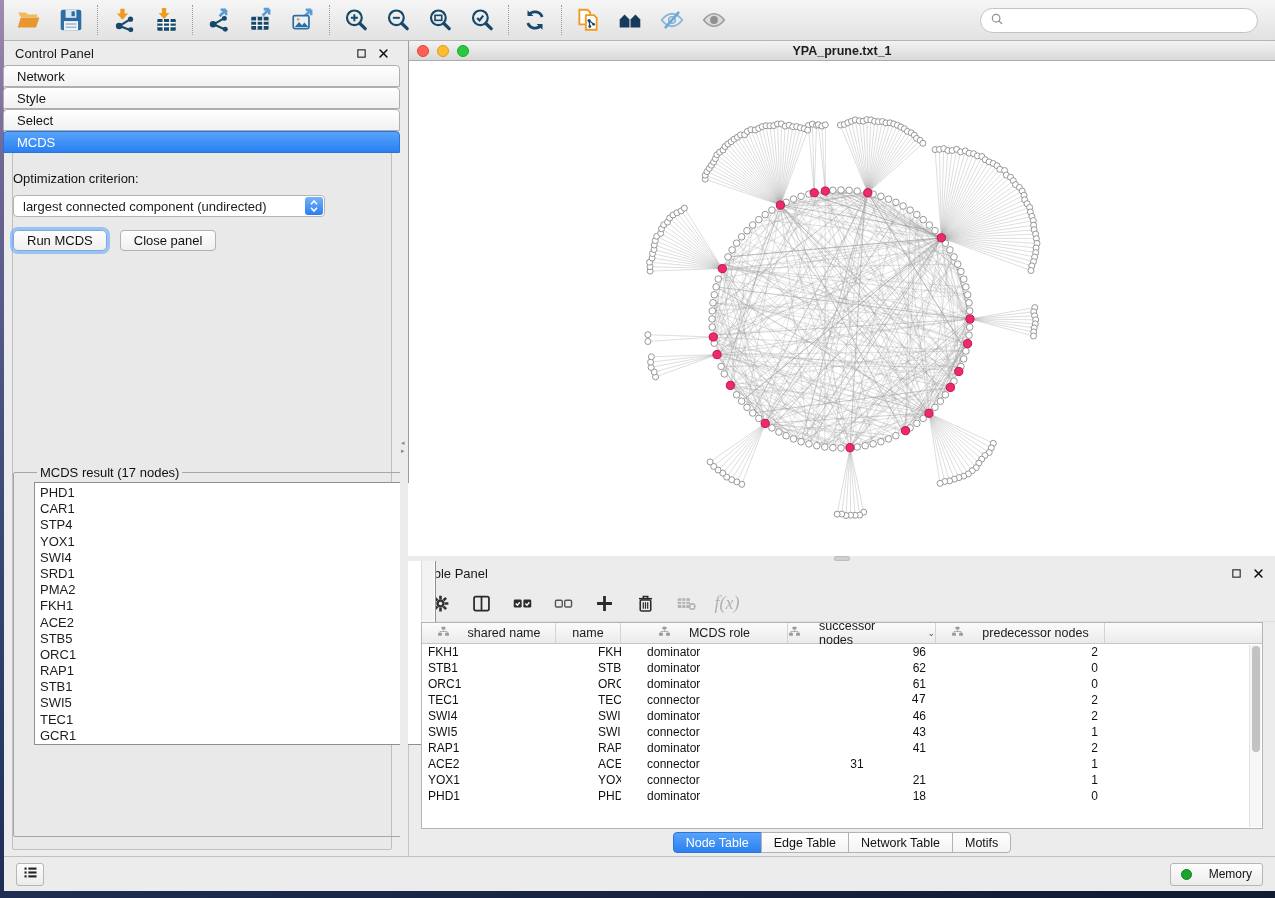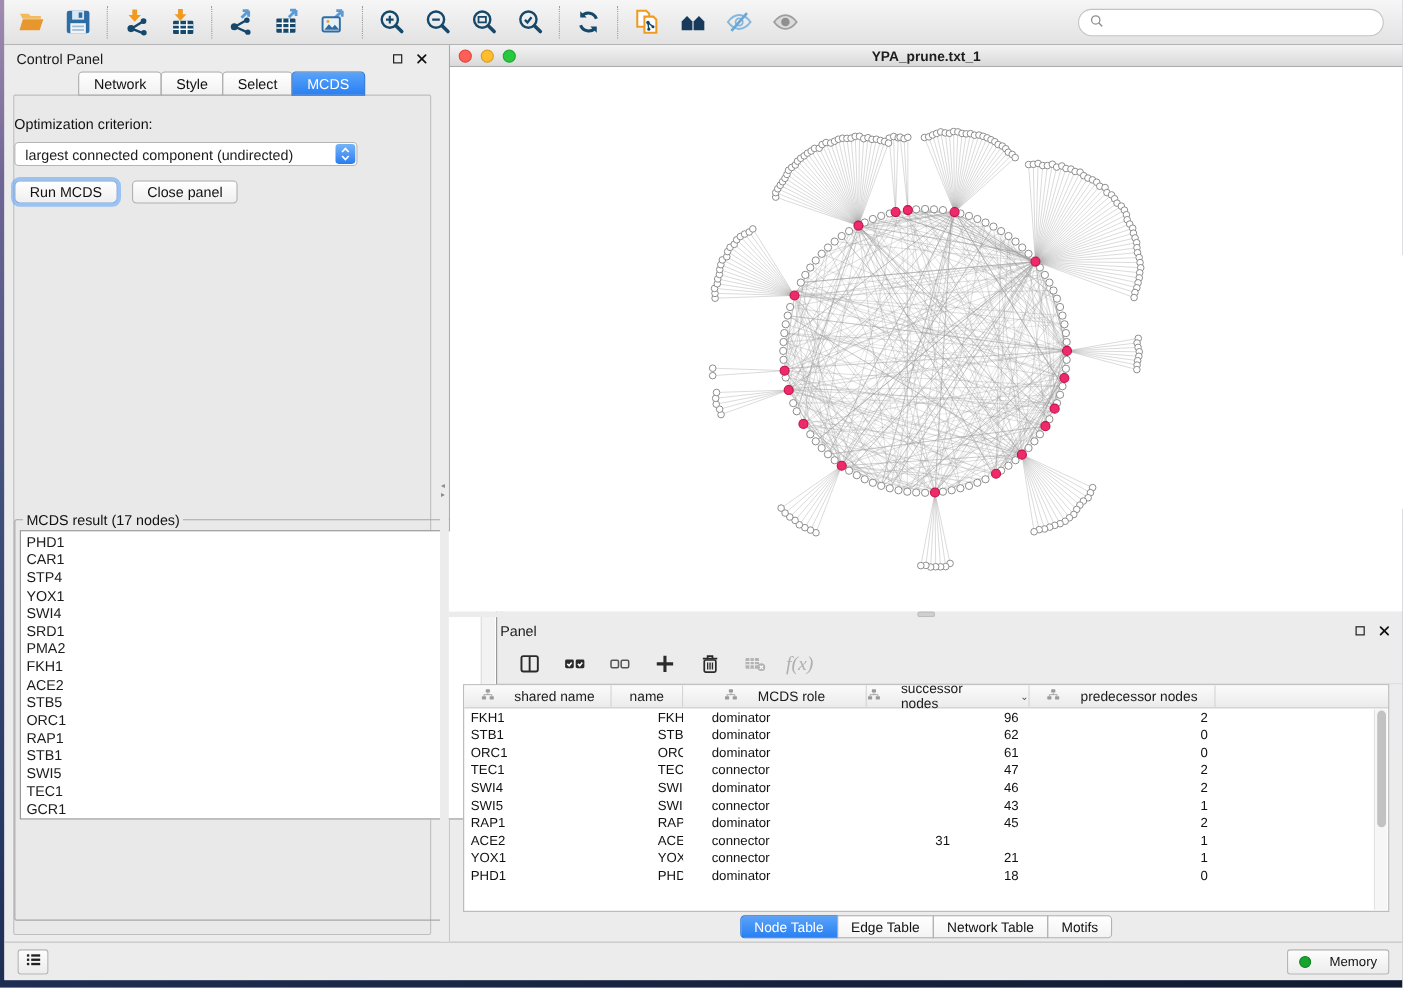--- a/index.html
+++ b/index.html
@@ -24,39 +24,39 @@
   #search-input { border:none; outline:none; flex:1; font-size:13px; background:transparent; }
 
   
   #main { flex:1; display:flex; min-height:0; }
 
   
   #control-panel { width:396px; flex:0 0 396px; display:flex; flex-direction:column; background:#ececec; }
   .panel-header { height:24px; flex:0 0 24px; display:flex; align-items:center; padding:0 11px; color:#1a1a1a; }
   .panel-header .ph-icons { margin-left:auto; display:flex; gap:11px; align-items:center; }
   .ph-icons svg { width:11px; height:11px; display:block; }
-  #cp-tabs { display:flex; justify-content:center; margin-bottom:-1px; position:relative; z-index:2; }
+  #cp-tabs { display:flex; justify-content:center; margin-bottom:-1px; position:relative; z-index:2;flex-direction:column; }
   .cp-tab { height:22px; padding:0 13px; font-size:13px; display:flex; align-items:center;
     background:linear-gradient(#ffffff,#f1f1f1); border:1px solid #aeaeae; margin-left:-1px;
     border-radius:4px 4px 0 0; color:#111; }
   .cp-tab.active { background:linear-gradient(#58a3fa,#2a80f2); border-color:#2b74d8; color:#fff; }
   #cp-body { flex:1; margin:0 8px 6px; background:#e9e9e9; border:1px solid #bfbfbf;
     border-radius:2px; display:flex; flex-direction:column; align-items:flex-start; min-height:0; }
   #opt-label { margin-top:18px; color:#111; }
   #opt-dropdown { margin-top:9px; width:312px; height:22px; background:#fff; border:1px solid #b5b5b5;
     border-radius:4px; position:relative; display:flex; align-items:center; padding-left:9px; font-size:13px; }
   #opt-dropdown .stepper { position:absolute; right:1px; top:1px; bottom:1px; width:18px;
     background:linear-gradient(#74b3fb,#2a7df0); border-radius:3px; display:flex; align-items:center; justify-content:center; }
   #opt-dropdown .stepper svg { width:10px; height:16px; }
   #cp-buttons { margin-top:13px; display:flex; gap:13px; }
   .mac-btn { height:21px; padding:0 13px; font-size:13px; color:#111;
     background:linear-gradient(#ffffff,#efefef); border:1px solid #b2b2b2; border-radius:4px; }
   #run-btn { box-shadow:0 0 0 3px rgba(102,169,248,.6); border-color:#7fa9e0; border-radius:5px; }
   #mcds-fieldset { margin-top:auto; margin-bottom:12px; width:444px; height:372px;
-    border:1px solid #a6a6a6; border-radius:2px; padding:2px 4px 5px; }
+    border:1px solid #a6a6a6; border-radius:2px; padding:2px 20px 5px; }
   #mcds-fieldset legend { font-size:13px; color:#111; padding:0 3px; margin-left:3px; }
   #mcds-list { width:100%; height:100%; background:#fff; border:1px solid #8f8f8f; position:relative;
     overflow:hidden; padding:2px 0 0 5px; line-height:16.2px; font-size:13px; }
   #mcds-list .scroll-track { position:absolute; top:1px; bottom:1px; right:1px; width:13px;
     background:#f3f3f3; border-left:1px solid #dcdcdc; }
   .mcds-item { height:16.2px; }
 
   
   #v-splitter { width:8px; flex:0 0 8px; background:#ececec; position:relative; }
   #v-splitter .vs-arrows { position:absolute; top:398px; left:1px; color:#8a8a8a; font-size:7px; line-height:8px; }
@@ -1279,42 +1279,42 @@
                   <div class="td" style="width: 134px; flex: 0 0 134px; text-align: left; padding-left: 6px;">ORC1</div>
                   <div class="td" style="width: 65px; flex: 0 0 65px; text-align: left; padding-left: 42px;">ORC1</div>
                   <div class="td" style="width: 167px; flex: 0 0 167px; text-align: left; padding-left: 26px;">dominator</div>
                   <div class="td" style="width: 148px; flex: 0 0 148px; text-align: right; padding-right: 10px;">61</div>
                   <div class="td" style="width: 169px; flex: 0 0 169px; text-align: right; padding-right: 7px;">0</div>
                 </div>
                 <div class="tr">
                   <div class="td" style="width: 134px; flex: 0 0 134px; text-align: left; padding-left: 6px;">TEC1</div>
                   <div class="td" style="width: 65px; flex: 0 0 65px; text-align: left; padding-left: 42px;">TEC1</div>
                   <div class="td" style="width: 167px; flex: 0 0 167px; text-align: left; padding-left: 26px;">connector</div>
-                  <div class="td" style="width: 148px; flex: 0 0 148px; text-align: right; padding-right: 10px;">47</div>
+                  <div class="td" style="width: 148px; flex: 0 0 148px; text-align: right; padding-right: 10px; font-family: Liberation Mono, monospace;">47</div>
                   <div class="td" style="width: 169px; flex: 0 0 169px; text-align: right; padding-right: 7px;">2</div>
                 </div>
                 <div class="tr">
                   <div class="td" style="width: 134px; flex: 0 0 134px; text-align: left; padding-left: 6px;">SWI4</div>
                   <div class="td" style="width: 65px; flex: 0 0 65px; text-align: left; padding-left: 42px;">SWI4</div>
                   <div class="td" style="width: 167px; flex: 0 0 167px; text-align: left; padding-left: 26px;">dominator</div>
                   <div class="td" style="width: 148px; flex: 0 0 148px; text-align: right; padding-right: 10px;">46</div>
                   <div class="td" style="width: 169px; flex: 0 0 169px; text-align: right; padding-right: 7px;">2</div>
                 </div>
                 <div class="tr">
                   <div class="td" style="width: 134px; flex: 0 0 134px; text-align: left; padding-left: 6px;">SWI5</div>
                   <div class="td" style="width: 65px; flex: 0 0 65px; text-align: left; padding-left: 42px;">SWI5</div>
                   <div class="td" style="width: 167px; flex: 0 0 167px; text-align: left; padding-left: 26px;">connector</div>
                   <div class="td" style="width: 148px; flex: 0 0 148px; text-align: right; padding-right: 10px;">43</div>
                   <div class="td" style="width: 169px; flex: 0 0 169px; text-align: right; padding-right: 7px;">1</div>
                 </div>
                 <div class="tr">
                   <div class="td" style="width: 134px; flex: 0 0 134px; text-align: left; padding-left: 6px;">RAP1</div>
                   <div class="td" style="width: 65px; flex: 0 0 65px; text-align: left; padding-left: 42px;">RAP1</div>
                   <div class="td" style="width: 167px; flex: 0 0 167px; text-align: left; padding-left: 26px;">dominator</div>
-                  <div class="td" style="width: 148px; flex: 0 0 148px; text-align: right; padding-right: 10px;">45</div>
+                  <div class="td" style="width: 148px; flex: 0 0 148px; text-align: right; padding-right: 10px;">41</div>
                   <div class="td" style="width: 169px; flex: 0 0 169px; text-align: right; padding-right: 7px;">2</div>
                 </div>
                 <div class="tr">
                   <div class="td" style="width: 134px; flex: 0 0 134px; text-align: left; padding-left: 6px;">ACE2</div>
                   <div class="td" style="width: 65px; flex: 0 0 65px; text-align: left; padding-left: 42px;">ACE2</div>
                   <div class="td" style="width: 167px; flex: 0 0 167px; text-align: left; padding-left: 26px;">connector</div>
                   <div class="td" style="width: 148px; flex: 0 0 148px; text-align: center; padding-right: 10px;">31</div>
                   <div class="td" style="width: 169px; flex: 0 0 169px; text-align: right; padding-right: 7px;">1</div>
                 </div>
                 <div class="tr">

